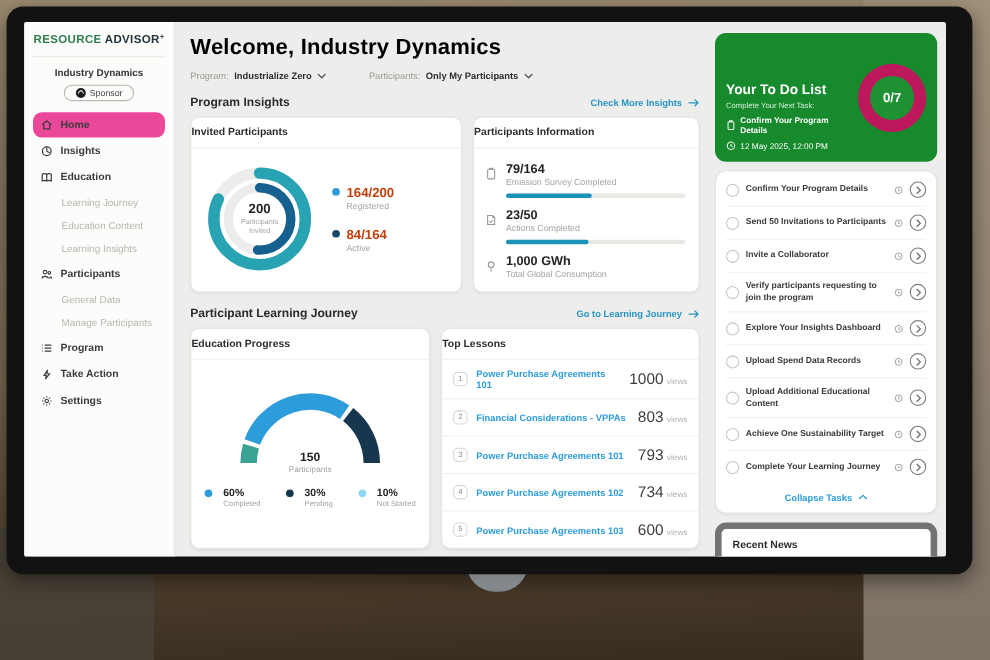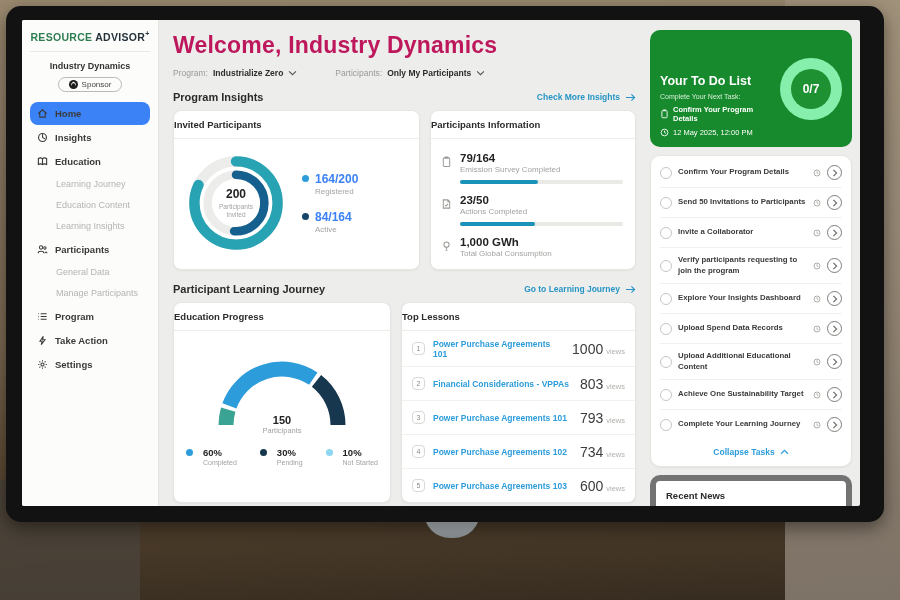--- a/index.html
+++ b/index.html
@@ -33,27 +33,27 @@
   .logo sup { font-size:7px; }
   .org { text-align:center; font-size:9px; font-weight:bold; color:#333; margin-top:9px; }
   .sponsor { display:flex; align-items:center; gap:4px; justify-content:center;
     border:1px solid #b9b9b5; border-radius:10px; width:64px; margin:6px auto 10px auto;
     padding:2px 4px; font-size:8px; color:#444; }
   .sponsor .dot { width:9px; height:9px; border-radius:50%; background:#1d1d1d; position:relative; }
   .sponsor .dot::after { content:""; position:absolute; left:2.5px; top:2.5px; width:4px; height:4px;
     border-radius:50%; border:1px solid #fff; border-width:1px 0 0 1px; transform:rotate(45deg); }
   .nav-item { display:flex; align-items:center; gap:7px; padding:6px 7px; margin:1px 0;
     font-size:9.5px; font-weight:bold; color:#3a3a3a; border-radius:8px; cursor:pointer; }
-  .nav-item.active { background:#3b82f6; }
+  .nav-item.active { background:#ec4899; }
   .nav-item svg { flex-shrink:0; stroke:#3a3a3a; }
   .nav-sub { padding:5.5px 7px 5.5px 26px; font-size:9px; color:#b4b4b0; cursor:pointer; }
 
   
   .main { flex:1; padding:12px 12px 0 14px; min-width:0; }
-  .welcome { font-size:23px; font-weight:bold; color:#be185d; letter-spacing:.2px; }
+  .welcome { font-size:20px; font-weight:bold; color:#000000; letter-spacing:.2px; }
   .filters { display:flex; gap:38px; margin-top:9px; font-size:8.5px; align-items:center; }
   .filter { display:flex; align-items:center; gap:5px; cursor:pointer; }
   .filter .lab { color:#9a9a96; }
   .filter .val { font-weight:bold; color:#2c2c2c; }
   .sec-row { display:flex; justify-content:space-between; align-items:center; margin-top:13px; }
   .sec-title { font-size:11px; font-weight:bold; color:#2b2b2b; }
   .sec-link { font-size:8.5px; font-weight:bold; color:#2694c4; display:flex; gap:5px;
     align-items:center; cursor:pointer; }
   .cards-row { display:flex; gap:10px; margin-top:7px; }
   .card { background:#fff; border:1px solid #e5e5e2; border-radius:8px;
@@ -64,21 +64,21 @@
   .card-invited { width:247px; }
   .invited-body { display:flex; align-items:center; gap:14px; padding:12px 10px; }
   .donut-wrap { position:relative; width:104px; height:104px; }
   .donut-center { position:absolute; inset:0; display:flex; flex-direction:column;
     align-items:center; justify-content:center; text-align:center; }
   .donut-center .v { font-size:12px; font-weight:bold; color:#222; }
   .donut-center .l { font-size:6.5px; color:#a3a3a0; margin-top:2px; width:46px; line-height:1.25; }
   .legend-v { display:flex; flex-direction:column; gap:14px; }
   .leg-item { display:flex; gap:6px; align-items:flex-start; }
   .leg-dot { width:7px; height:7px; border-radius:50%; margin-top:3px; flex-shrink:0; }
-  .leg-val { font-size:12px; font-weight:bold; color:#3b82f6; }
+  .leg-val { font-size:12px; font-weight:bold; color:#c2410c; }
   .leg-lab { font-size:8px; color:#a3a3a0; margin-top:1px; }
 
   .card-pinfo { flex:1; }
   .pinfo-body { padding:8px 12px 6px 10px; }
   .stat-row { display:flex; gap:8px; padding:5px 0; align-items:flex-start; }
   .stat-row svg { margin-top:4px; flex-shrink:0; stroke:#9a9a96; }
   .stat-main { flex:1; }
   .stat-val { font-size:11.5px; font-weight:bold; color:#222; }
   .stat-lab { font-size:8px; color:#a3a3a0; margin-top:1px; }
   .bar-track { height:4px; background:#e9e9e6; border-radius:2px; margin-top:6px; }
@@ -110,21 +110,21 @@
   .rightcol { width:212px; flex-shrink:0; padding:10px 8px 0 2px; }
   .todo-card { background:#168a2c; border-radius:10px; padding:10px 10px; color:#fff;
     display:flex; gap:6px; }
   .todo-left { flex:1; min-width:0; }
   .todo-title { font-size:12.5px; font-weight:bold;margin-top:34px; }
   .todo-sub { font-size:7px; margin-top:5px; color:#d8efda; }
   .todo-next { display:flex; gap:4px; align-items:center; font-size:7.5px; font-weight:bold;
     margin-top:5px; }
   .todo-date { display:flex; gap:4px; align-items:center; font-size:7.5px; margin-top:5px; }
   .todo-next svg,.todo-date svg { stroke:#eaf6ec; flex-shrink:0; }
-  .ring { width:62px; height:62px; border-radius:50%; background:#86efac;
+  .ring { width:62px; height:62px; border-radius:50%; background:#be185d;
     display:flex; align-items:center; justify-content:center; flex-shrink:0; align-self:center; }
   .ring-in { width:40px; height:40px; border-radius:50%; background:#1e9132;
     display:flex; align-items:center; justify-content:center;
     font-size:12px; font-weight:bold; color:#fff; }
 
   .tasks-card { background:#fff; border:1px solid #e5e5e2; border-radius:10px; margin-top:8px;
     padding:2px 9px; box-shadow:0 1px 2px rgba(0,0,0,.05); }
   .task-row { display:flex; align-items:center; gap:6px; padding:7px 0; min-height:29px;
     border-bottom:1px solid #f0f0ed; cursor:pointer; }
   .task-check { width:12px; height:12px; border:1.5px solid #c7c7c3; border-radius:50%;

